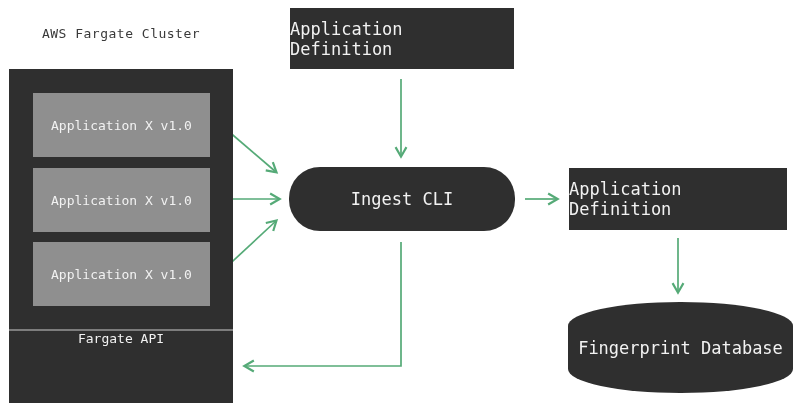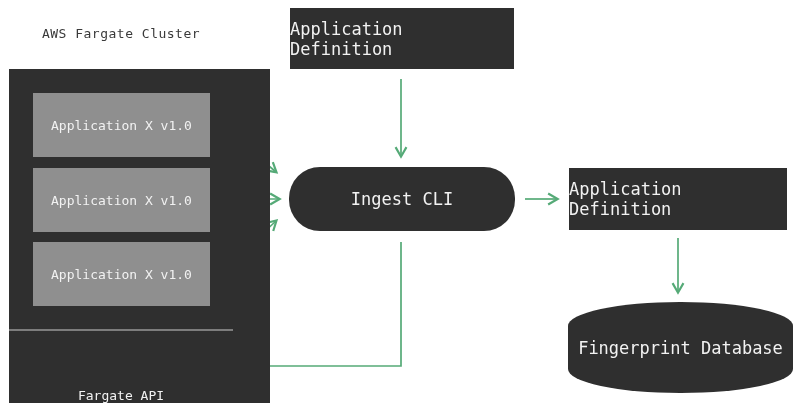--- a/index.html
+++ b/index.html
@@ -24,21 +24,20 @@
     text-align: center;
     font-size: 13px;
     letter-spacing: 0.5px;
     color: var(--title-text, #3a3a3a);
   }
   .cluster {
     position: absolute;
     left: 9px; top: 69px;
     width: 224px; height: 334px;
     background: var(--node-bg, #2f2f2f);
-    padding-left: 37px;
   }
   .app-box {
     position: absolute;
     left: 24px;
     width: 177px; height: 64px;
     background: var(--app-bg, #8f8f8f);
     color: var(--node-text, #f2f2f2);
     font-size: 13px;
     display: flex; align-items: center; justify-content: center;
   }
@@ -50,21 +49,21 @@
     left: 0; top: 260px;
     width: 224px; height: 2px;
     background: var(--divider, #7d7d7d);
   }
   .api-zone {
     position: absolute;
     left: 0; top: 262px;
     width: 224px; height: 72px;
     color: var(--node-text, #f2f2f2);
     font-size: 13px;
-    display: flex; align-items: flex-end; justify-content: center;
+    display: flex; align-items: flex-start; justify-content: center;
   }
   .node {
     position: absolute;
     background: var(--node-bg, #2f2f2f);
     color: var(--node-text, #f2f2f2);
     font-size: 17px;
     display: flex; align-items: center; justify-content: center;
   }
   .node-top-def   { left: 290px; top: 8px;   width: 224px; height: 61px; }
   .node-ingest    { left: 289px; top: 167px; width: 226px; height: 64px; border-radius: 31px; }

